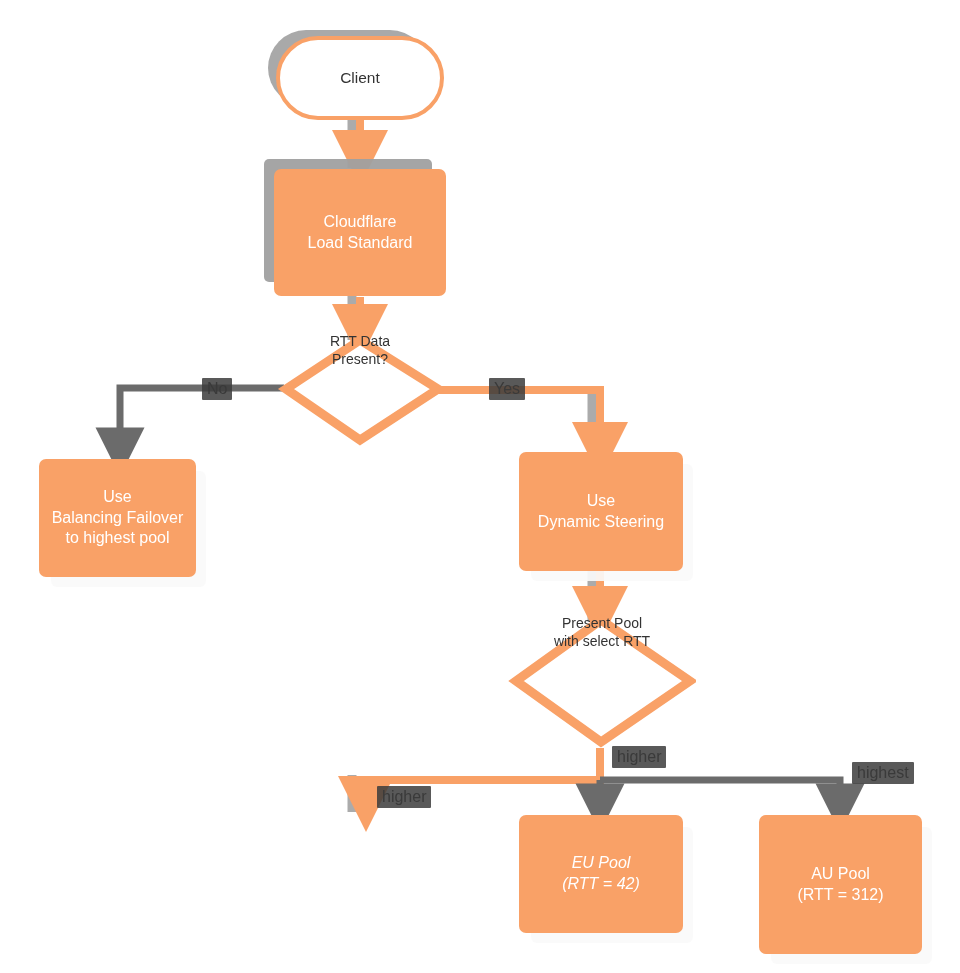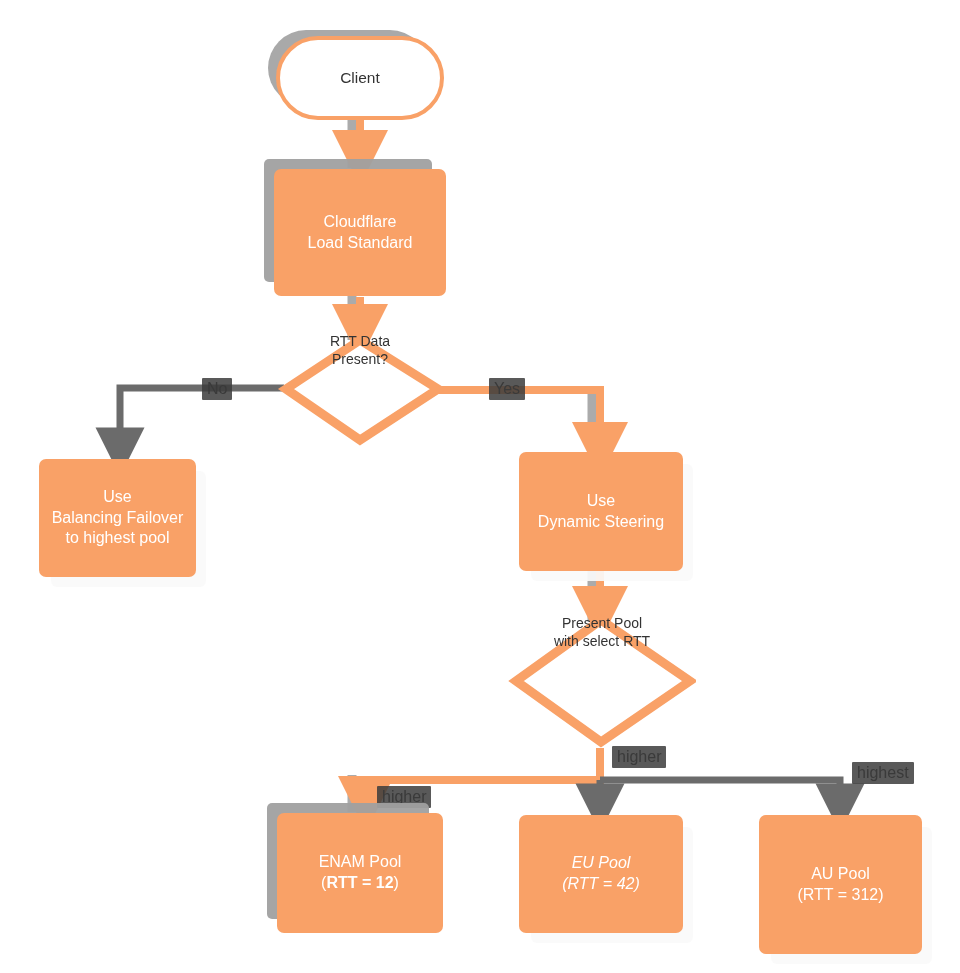--- a/index.html
+++ b/index.html
@@ -177,28 +177,20 @@
         <div>Present Pool</div>
         <div>with select RTT</div>
       </div>
     </div>
   </div>
 
   <div class="edge-label" style="left:377px; top:786px;">higher</div>
   <div class="edge-label" style="left:612px; top:746px;">higher</div>
   <div class="edge-label" style="left:852px; top:762px;">highest</div>
 
-  <div class="node box shadow-gray" style="left:277px; top:813px; width:166px; height:120px;">
-    <div>
-      <div>ENAM Pool</div>
-      <div>
-        <span>(</span><span class="bold">RTT = 12</span><span>)</span>
-      </div>
-    </div>
-  </div>
 
   <div class="node box shadow-white" style="left:519px; top:815px; width:164px; height:118px;font-style:italic;">
     <div>
       <div>EU Pool</div>
       <div>(RTT = 42)</div>
     </div>
   </div>
 
   <div class="node box shadow-white" style="left:759px; top:815px; width:163px; height:139px;">
     <div>

